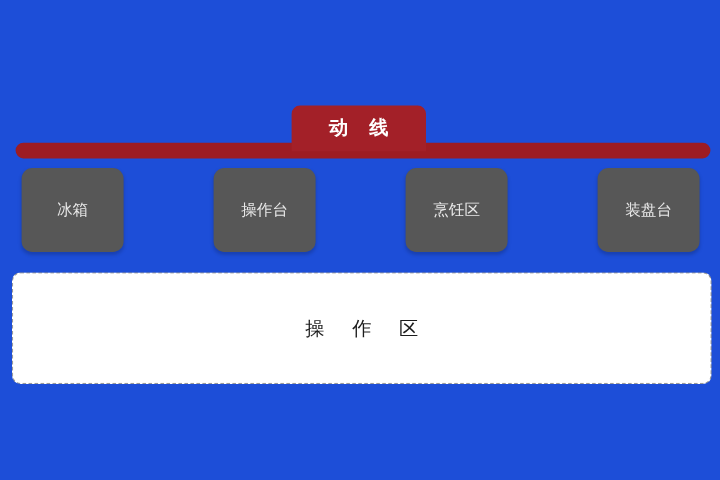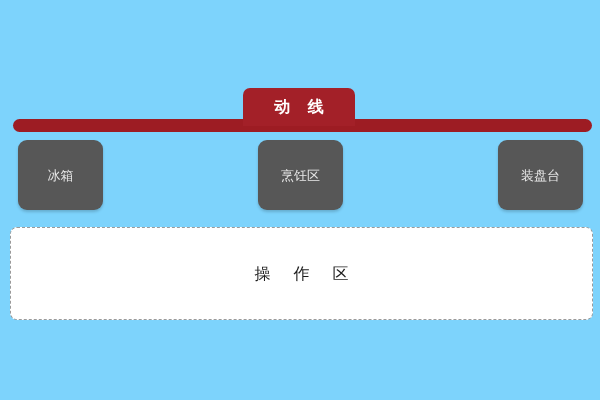--- a/index.html
+++ b/index.html
@@ -12,21 +12,21 @@
     height: 400px;
     background: #ffffff;
     font-family: "DejaVu Sans", "Liberation Sans", sans-serif;
     overflow: hidden;
   }
 
   #diagram {
     position: relative;
     width: 600px;
     height: 400px;
-    background: #7dd3fc;
+    background: #1d4ed8;
   }
 
   
   .flow-tab {
     position: absolute;
     left: 243px;
     top: 88px;
     width: 112px;
     height: 38px;
     background: #a32028;
@@ -120,20 +120,23 @@
     <span class="flow-tab-label">动 线</span>
   </div>
 
   <div class="flow-bar"></div>
 
   <div class="stations">
     <div class="station">
       <span class="station-label">冰箱</span>
     </div>
     <div class="station">
+      <span class="station-label">操作台</span>
+    </div>
+    <div class="station">
       <span class="station-label">烹饪区</span>
     </div>
     <div class="station">
       <span class="station-label">装盘台</span>
     </div>
   </div>
 
   <div class="op-zone">
     <span class="op-zone-label">操 作 区</span>
   </div>

